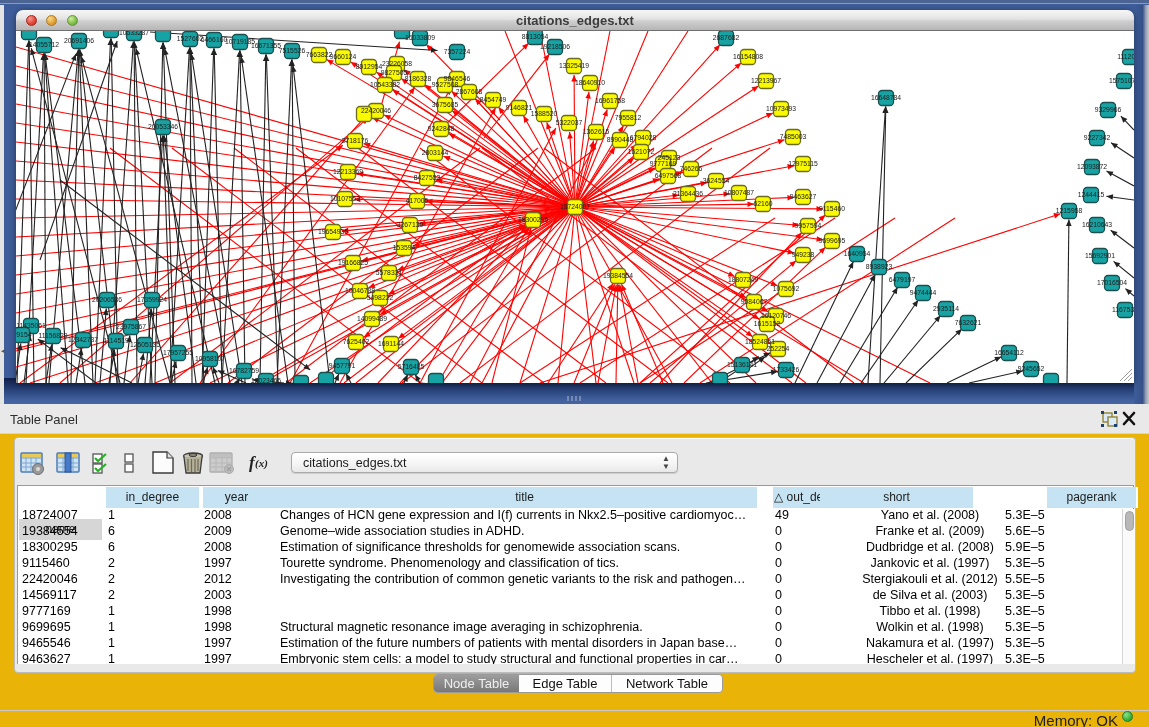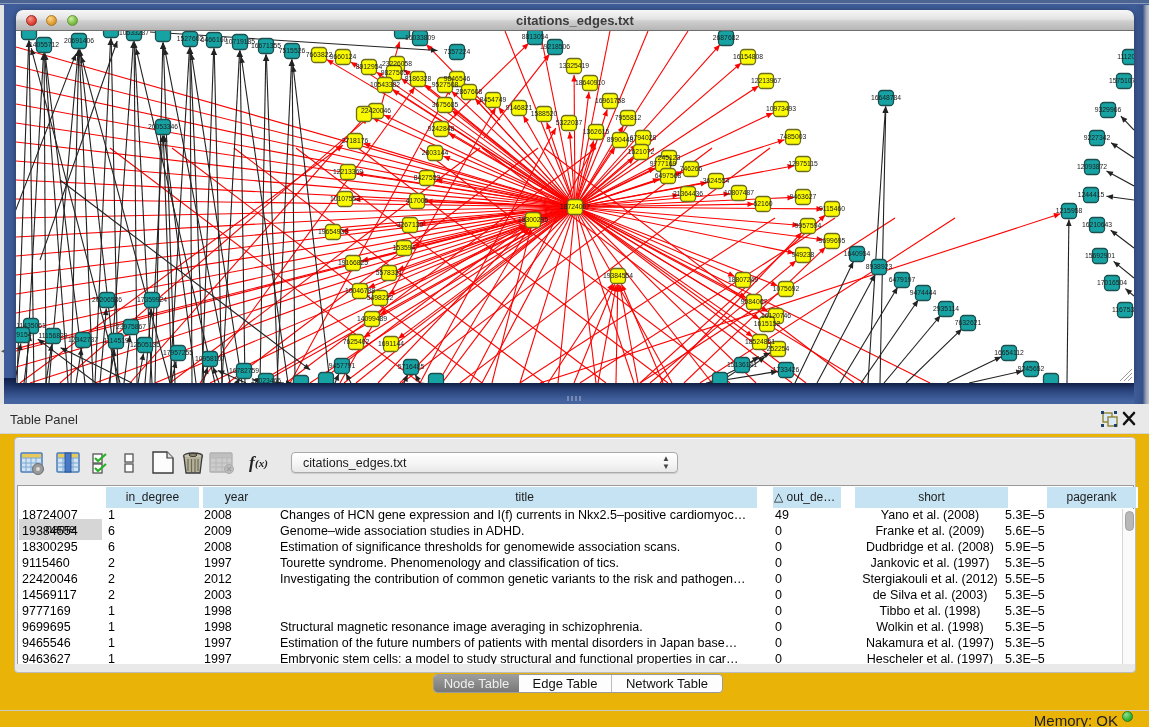--- a/index.html
+++ b/index.html
@@ -845,21 +845,21 @@
   <div id="combo">
         <span class="ctext">citations_edges.txt</span>
         <span class="carr">▲<br>▼</span>
       </div>
   <div id="table">
     <span class="th" style="left:1px;width:85px;background:#d6d6d6;margin-top:32px;">name</span>
     <span class="th" style="left:88px;width:95px;">in_degree</span>
     <span class="th" style="left:185px;width:69px;">year</span>
     <span class="th" style="left:244px;width:497px;padding-left:30px;">title</span>
     <span class="th" style="left:755px;width:70px;text-align:left;padding-left:1px;">△ out_de…</span>
-    <span class="th" style="left:837px;width:155px;">short</span>
+    <span class="th" style="left:802px;width:155px;">short</span>
     <span class="th" style="left:984px;width:91px;margin-left:45px;">pagerank</span>
     <div id="vscroll">
           <div class="thumb"></div>
         </div>
   </div>
 <div style="position:absolute;left:0;top:0;width:1149px;height:260px;overflow:hidden;">
 <div class="tr" style="top:104px">
 <span class="c c0">18724007</span>
           <span class="c c1">1</span>
           <span class="c c2">2008</span>

